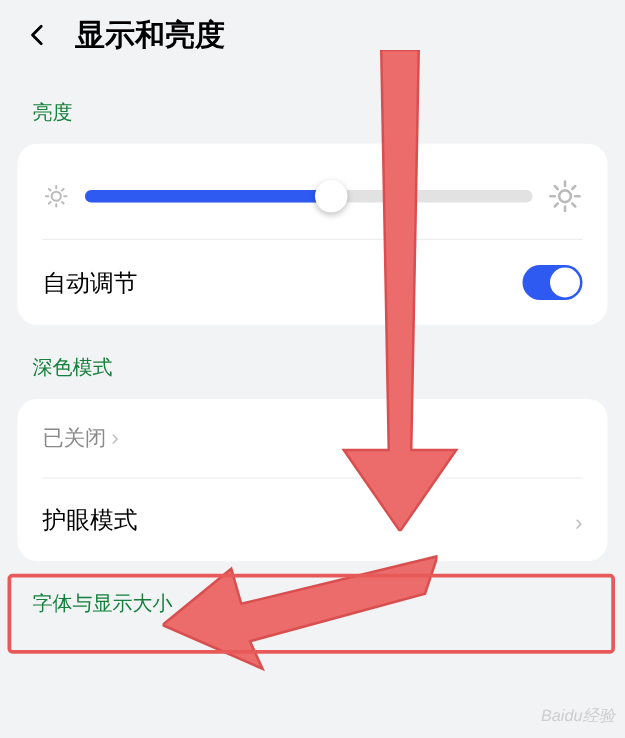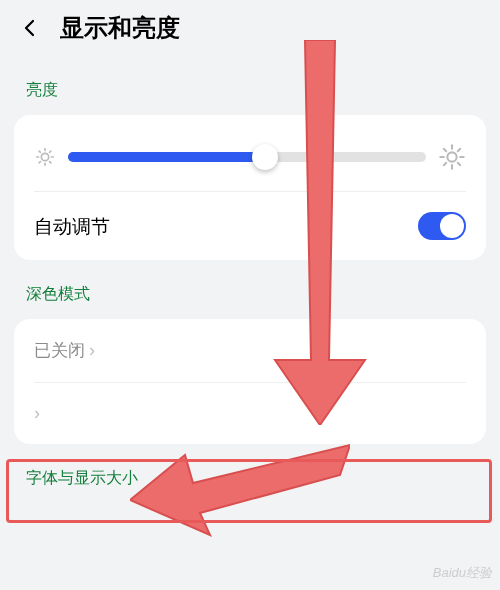--- a/index.html
+++ b/index.html
@@ -211,20 +211,21 @@
 
 <div class="card">
   <div class="row">
     <div class="row-value">
       <span>已关闭</span>
       <span class="chevron">›</span>
     </div>
   </div>
   <div class="divider"></div>
   <div class="row">
+    <div class="row-label">护眼模式</div>
     <div class="row-value">
       <span class="chevron">›</span>
     </div>
   </div>
 </div>
 
 <div class="section-label">字体与显示大小</div>
 
 <div class="highlight-box" style="left:6px; top:459px; width:486px; height:64px;"></div>
 

